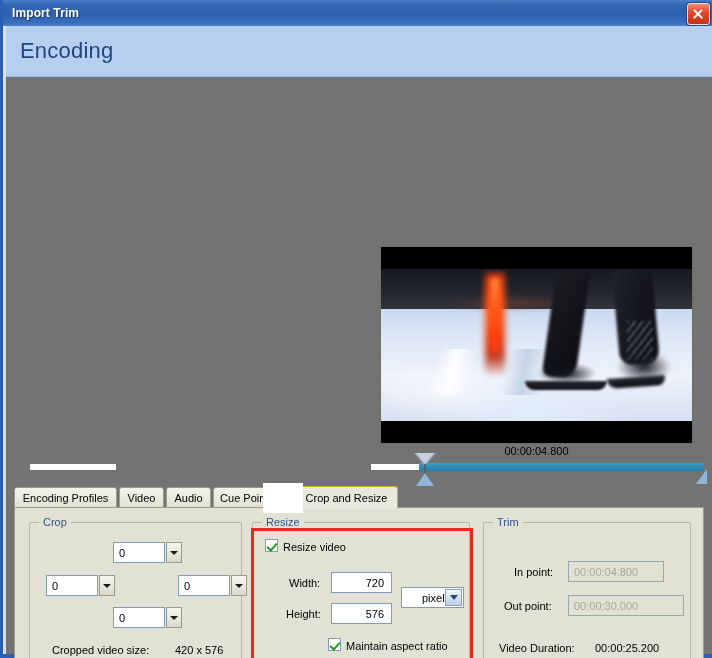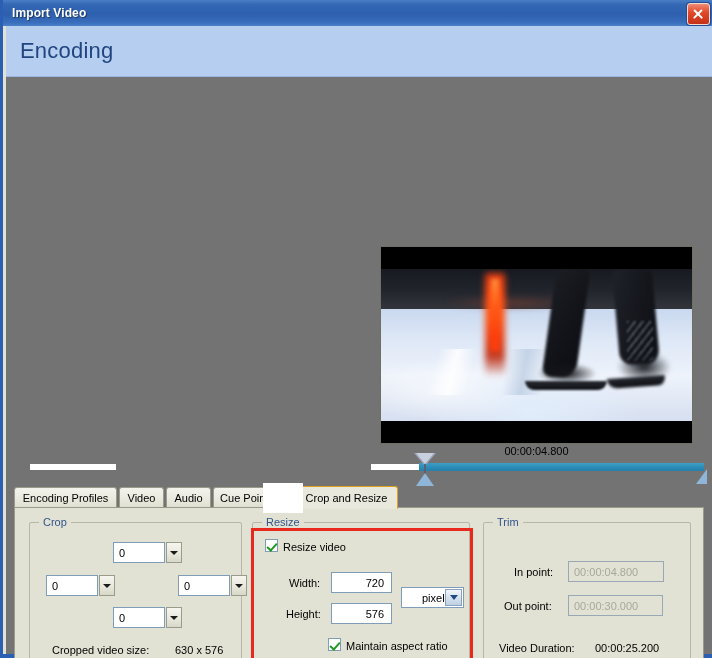--- a/index.html
+++ b/index.html
@@ -293,21 +293,21 @@
     position:absolute;border:3px solid #e8291d;box-sizing:border-box;
     pointer-events:none;
   }
 </style>
 </head>
 <body>
 
 <div class="window">
 
   <div class="titlebar">
-    <span class="ttl">Import Video</span>
+    <span class="ttl">Import Trim</span>
     <div class="closebtn"></div>
   </div>
 
   <div class="banner">
     <h1>Encoding</h1>
   </div>
 
   <div class="main">
 
     <div class="preview">
@@ -382,21 +382,21 @@
         <div class="spin" style="left:201px;top:52px;">
             <span class="arw"></span>
           </div>
 
         <div class="tbox left" style="left:83px;top:84px;width:52px;">0</div>
         <div class="spin" style="left:136px;top:84px;">
             <span class="arw"></span>
           </div>
 
         <span class="lbl" style="left:22px;top:121px;">Cropped video size:</span>
-        <span class="lbl" style="left:145px;top:121px;">630 x 576</span>
+        <span class="lbl" style="left:145px;top:121px;">420 x 576</span>
       </div>
 
       <div class="group" style="left:237px;top:14px;width:218px;height:152px;">
         <span class="glabel">Resize</span>
 
         <div class="cbx" style="left:12px;top:16px;"></div>
         <span class="lbl" style="left:30px;top:18px;">Resize video</span>
 
         <span class="lbl" style="left:36px;top:54px;">Width:</span>
         <div class="tbox right" style="left:78px;top:49px;width:61px;">720</div>
@@ -417,21 +417,21 @@
 
       <div class="redbox" style="left:236px;top:20px;width:222px;height:146px;"></div>
 
       <div class="group" style="left:468px;top:14px;width:208px;height:152px;">
         <span class="glabel">Trim</span>
 
         <span class="lbl" style="left:30px;top:43px;">In point:</span>
         <div class="tbox left disabled" style="left:84px;top:38px;width:96px;">00:00:04.800</div>
 
         <span class="lbl" style="left:20px;top:77px;">Out point:</span>
-        <div class="tbox left disabled" style="left:84px;top:72px;width:95px;">00:00:30.000</div>
+        <div class="tbox left disabled" style="left:84px;top:72px;width:116px;">00:00:30.000</div>
 
         <span class="lbl" style="left:15px;top:119px;">Video Duration:</span>
         <span class="lbl" style="left:111px;top:119px;">00:00:25.200</span>
       </div>
 
     </div>
 
   </div>
 </div>
 

